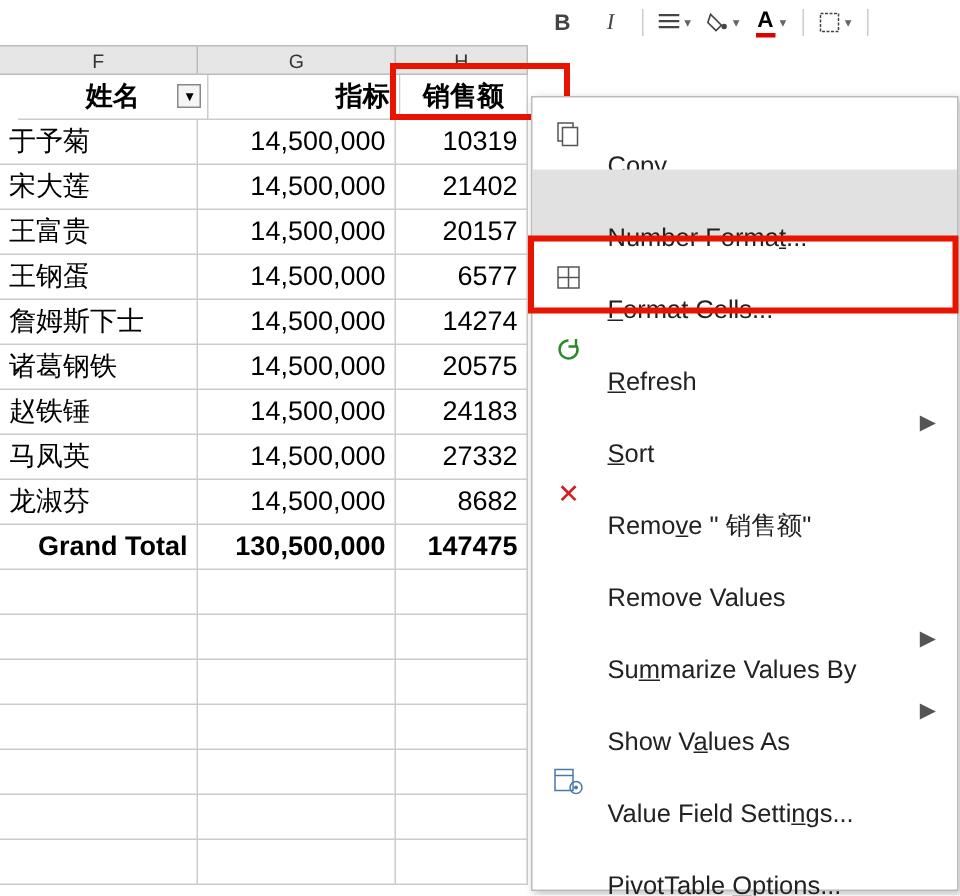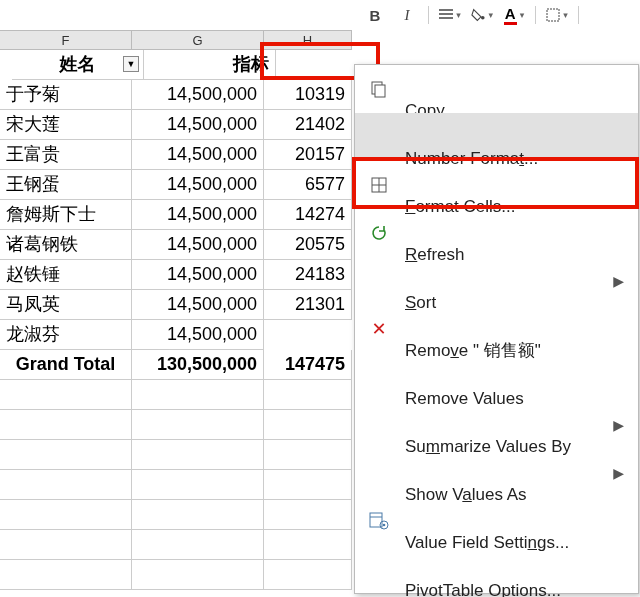--- a/index.html
+++ b/index.html
@@ -171,20 +171,21 @@
   <div class="col-h">H</div>
 </div>
 
 <div class="grid">
   <div class="row hdr-row">
     <div class="cell c-name">
       <span>姓名</span>
       <span class="filter-btn">▼</span>
     </div>
     <div class="cell c-num" style="text-align:right">指标</div>
+    <div class="cell c-amt" style="text-align:center">销售额</div>
   </div>
 
   <div class="row">
     <div class="cell c-name">于予菊</div>
     <div class="cell c-num">14,500,000</div>
     <div class="cell c-amt">10319</div>
   </div>
   <div class="row">
     <div class="cell c-name">宋大莲</div>
     <div class="cell c-num">14,500,000</div>
@@ -211,29 +212,30 @@
     <div class="cell c-amt">20575</div>
   </div>
   <div class="row">
     <div class="cell c-name">赵铁锤</div>
     <div class="cell c-num">14,500,000</div>
     <div class="cell c-amt">24183</div>
   </div>
   <div class="row">
     <div class="cell c-name">马凤英</div>
     <div class="cell c-num">14,500,000</div>
-    <div class="cell c-amt">21301</div>
+    <div class="cell c-amt">27332</div>
   </div>
   <div class="row">
     <div class="cell c-name">龙淑芬</div>
     <div class="cell c-num">14,500,000</div>
+    <div class="cell c-amt">8682</div>
   </div>
 
   <div class="row gt-row">
-    <div class="cell c-name" style="text-align:center">Grand Total</div>
+    <div class="cell c-name" style="text-align:right">Grand Total</div>
     <div class="cell c-num">130,500,000</div>
     <div class="cell c-amt">147475</div>
   </div>
 
   <div class="row emptyrow">
       <div class="cell c-name"></div>
       <div class="cell c-num"></div>
       <div class="cell c-amt"></div>
     </div>
   <div class="row emptyrow">

